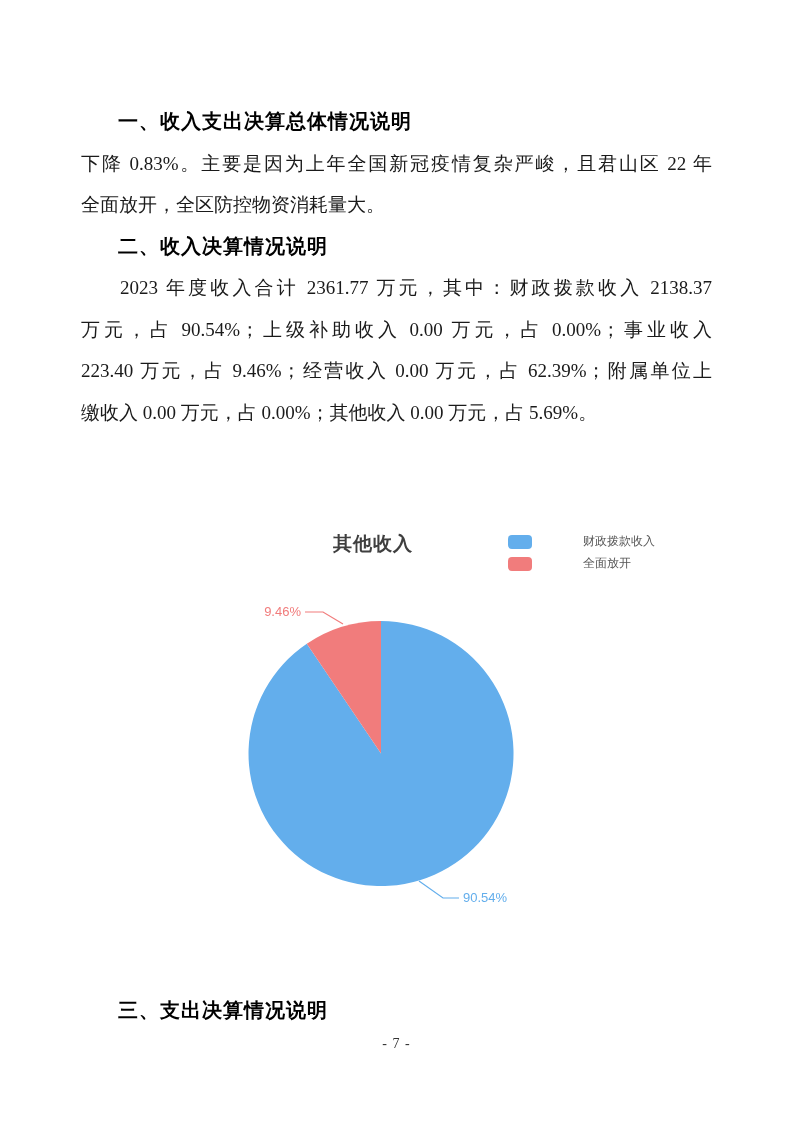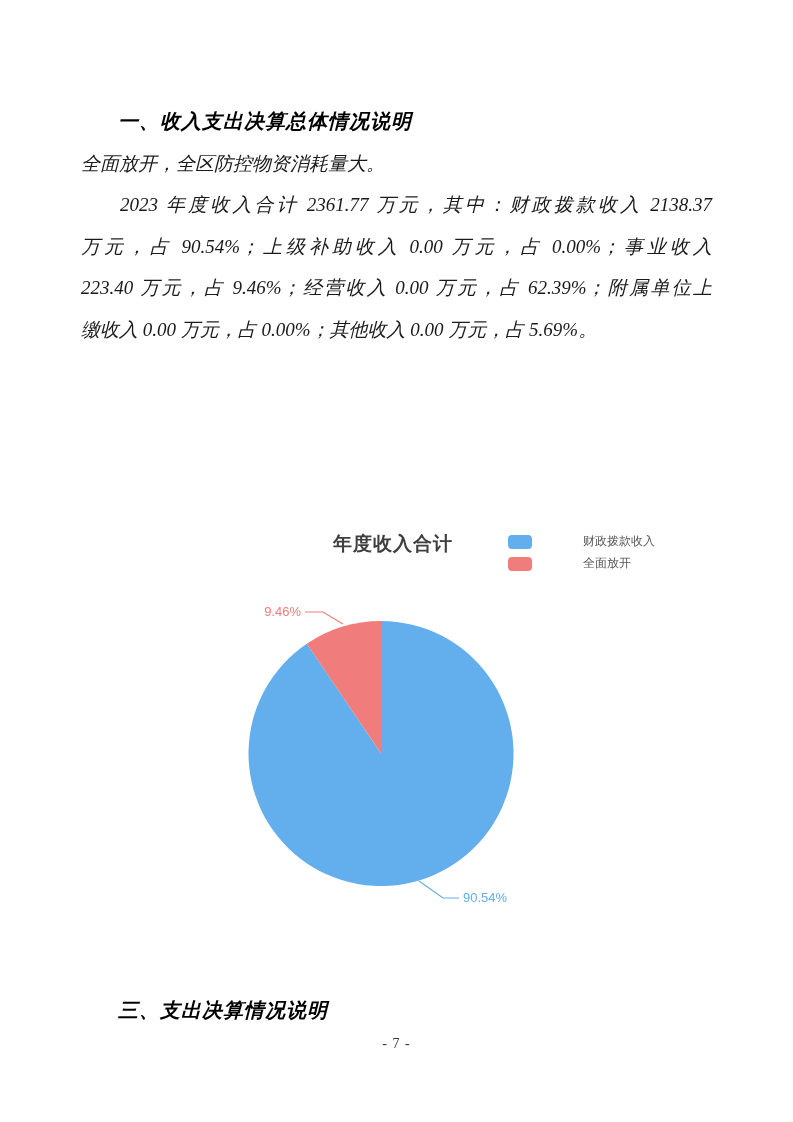--- a/index.html
+++ b/index.html
@@ -15,21 +15,20 @@
   .text-block {
     position: absolute;
     top: 101px;
     left: 81px;
     width: 631px;
   }
   .line {
     line-height: 41.5px;
     font-size: 19px;
     white-space: nowrap;
-    font-style: italic;
   }
   .just {
     white-space: normal;
     text-align: justify;
     text-align-last: justify;
   }
   .indent { padding-left: 39px; }
   .heading {
     font-family: "Liberation Sans", sans-serif;
     font-weight: bold;
@@ -102,29 +101,31 @@
     letter-spacing: 1px;
   }
 </style>
 </head>
 <body>
 
 <div class="page">
 
   <div class="text-block">
     <div class="line heading">一、收入支出决算总体情况说明</div>
+    <div class="line just">下降 0.83%。主要是因为上年全国新冠疫情复杂严峻，且君山区 22 年</div>
     <div class="line">全面放开，全区防控物资消耗量大。</div>
+    <div class="line heading">二、收入决算情况说明</div>
     <div class="line just indent">2023 年度收入合计 2361.77 万元，其中：财政拨款收入 2138.37</div>
     <div class="line just">万元，占 90.54%；上级补助收入 0.00 万元，占 0.00%；事业收入</div>
     <div class="line just">223.40 万元，占 9.46%；经营收入 0.00 万元，占 62.39%；附属单位上</div>
     <div class="line">缴收入 0.00 万元，占 0.00%；其他收入 0.00 万元，占 5.69%。</div>
   </div>
 
   <div class="chart">
-    <div class="chart-title">年度收入合计</div>
+    <div class="chart-title">其他收入</div>
 
     <div class="legend">
       <div class="legend-row">
         <div class="swatch" style=";background:#63AEEC"></div>
         <div class="legend-label">财政拨款收入</div>
       </div>
       <div class="legend-row">
         <div class="swatch" style=";background:#F17C7C"></div>
         <div class="legend-label">全面放开</div>
       </div>

